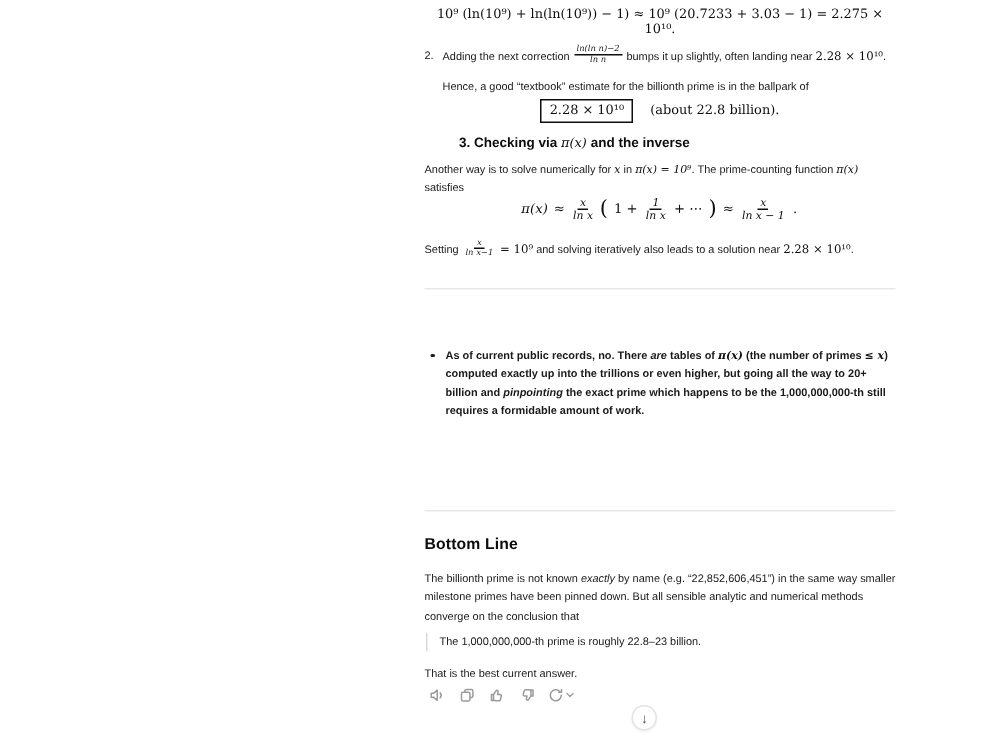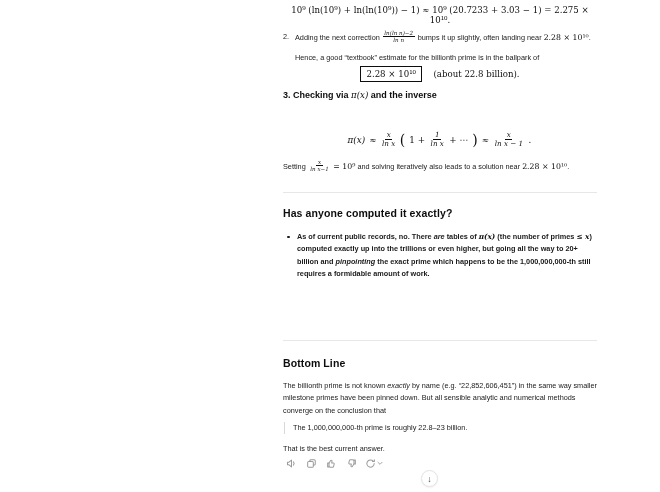--- a/index.html
+++ b/index.html
@@ -57,21 +57,21 @@
   
   .scrollbtn { position:absolute; left:421px; top:470px; width:17px; height:17px; border-radius:50%;
     border:1px solid #e3e3e3; background:#fff; box-shadow:0 1px 2px rgba(0,0,0,0.06);
     display:flex; align-items:center; justify-content:center; font-size:9px; color:#444; cursor:pointer; }
 
   
   .pos-topformula { top:5px; }
   .pos-li2       { top:31px; }
   .pos-hence     { top:52px;padding-left:12px; }
   .pos-boxrow    { top:63px; text-align:center; }
-  .pos-h3        { top:90px; }
+  .pos-h3        { top:90px;margin-left:23px; }
   .pos-another   { top:107px; }
   .pos-piformula { top:131px; }
   .pos-setting   { top:160px; }
   .pos-hr1       { top:192px; }
   .pos-h2a       { top:207px; }
   .pos-bullets   { top:231px; }
   .pos-hr2       { top:340px; }
   .pos-h2b       { top:357px; }
   .pos-parab     { top:380px; }
   .pos-quote     { top:422px; }
@@ -105,20 +105,28 @@
       <span class="boxed math">2.28 × 10¹⁰</span>
       <span class="math" style="font-size:8.6px; margin-left:7px;">(about 22.8 billion).</span>
     </div>
 
     <div class="blk h3 pos-h3">
       <span>3. Checking via</span>
       <span class="mvar" style="font-size:8.6px; font-weight:normal;">π(x)</span>
       <span>and the inverse</span>
     </div>
 
+    <div class="blk body-text pos-another">
+      <span>Another way is to solve numerically for</span>
+      <span class="mvar">x</span>
+      <span>in</span>
+      <span class="mvar">π(x) = 10⁹</span><span>. The prime-counting function</span>
+      <span class="mvar">π(x)</span>
+      <span>satisfies</span>
+    </div>
 
     <div class="blk pi-row pos-piformula">
       <span class="mvar">π(x)</span>
       <span class="rel">≈</span>
       <span class="frac">
           <span class="num">x</span>
           <span class="den">ln x</span>
         </span>
       <span class="paren">(</span>
       <span class="rel">1 +</span>
@@ -142,21 +150,20 @@
           <span class="num">x</span>
           <span class="den">ln x−1</span>
         </span>
       <span class="math" style="font-size:7.8px">= 10⁹</span>
       <span>and solving iteratively also leads to a solution near</span>
       <span class="math" style="font-size:7.8px">2.28 × 10¹⁰</span><span>.</span>
     </div>
 
     <hr class="div blk pos-hr1">
 
-    <div class="blk h2 pos-h2a">Has anyone computed it exactly?</div>
 
     <ul class="ul blk body-text pos-bullets">
       <li>
         <span class="dot"></span>
         <span>As of current public records, no. There</span>
         <i>are</i>
         <span>tables of</span>
         <span class="mvar">π(x)</span>
         <span>(the number of primes</span>
         <span class="mvar">≤ x</span><span>) computed exactly up into the trillions or even higher, but going all the way to 20+ billion and</span>

